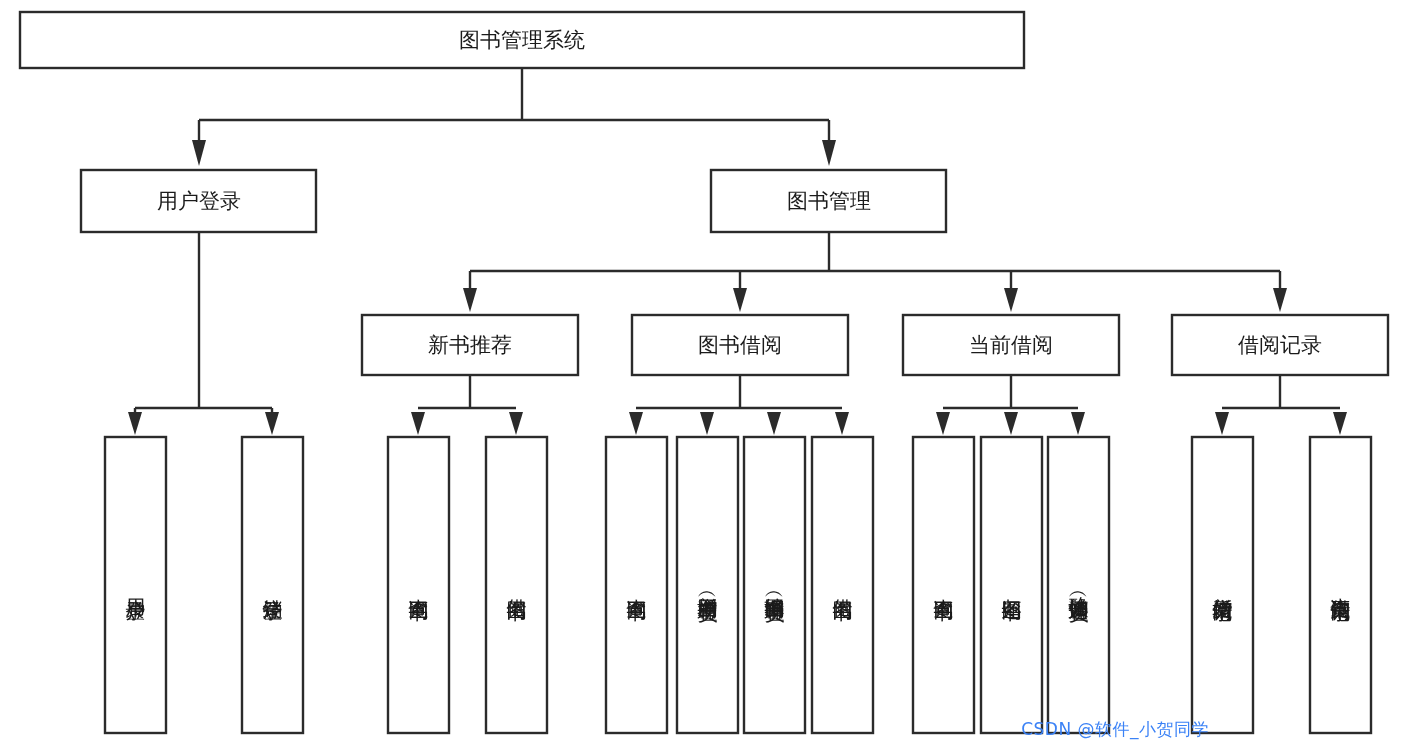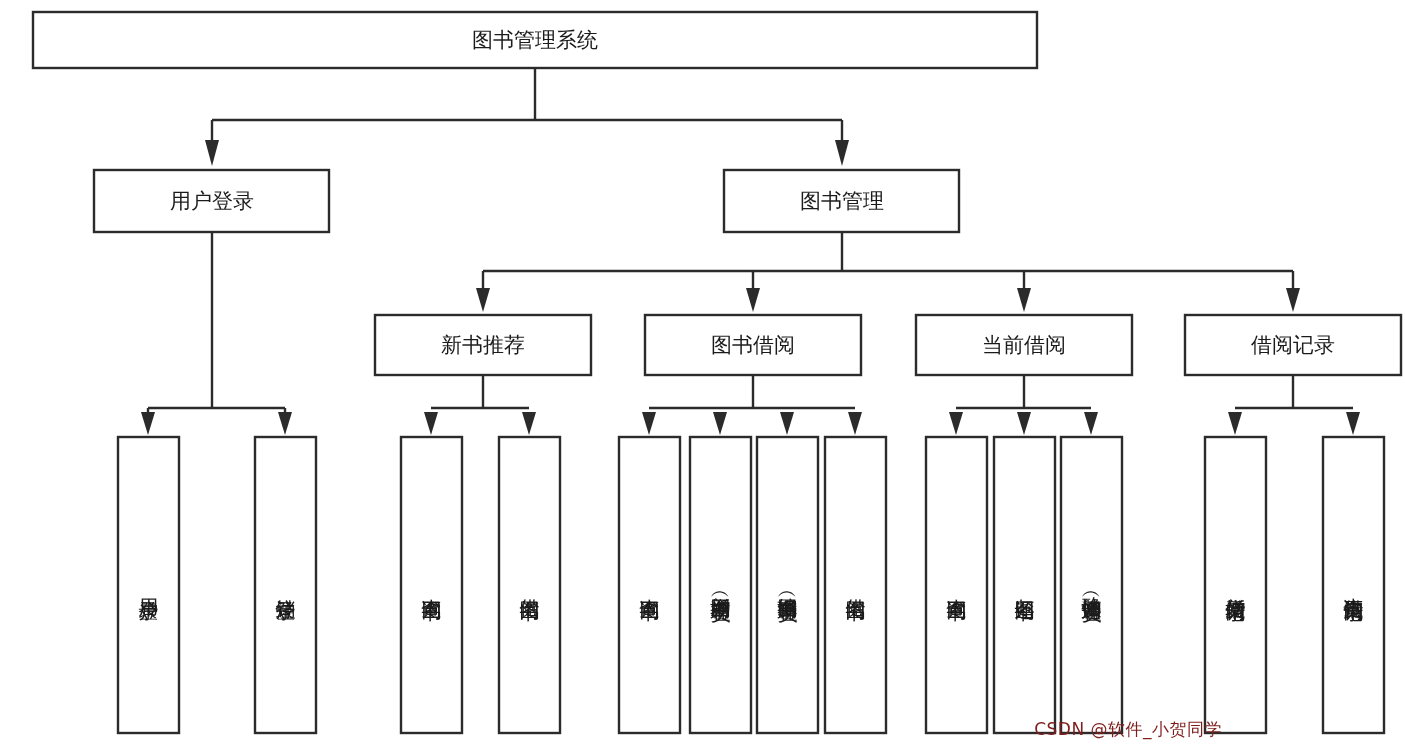--- a/index.html
+++ b/index.html
@@ -12,21 +12,20 @@
     width: 1405px;
     height: 747px;
     overflow: hidden;
     font-family: "DejaVu Sans", "Liberation Sans", sans-serif;
   }
   #diagram-root {
     position: relative;
     width: 1217px;
     height: 747px;
     background: #ffffff;
-    margin-left: 13px;
   }
   svg#diagram-svg {
     position: absolute;
     top: 0;
     left: 0;
     width: 1405px;
     height: 747px;
     display: block;
   }
   .node-box {
@@ -64,21 +63,21 @@
     white-space: nowrap;
     text-align: center;
     pointer-events: none;
   }
   .watermark {
     position: absolute;
     right: 8px;
     bottom: 6px;
     font-family: "DejaVu Sans", "Liberation Sans", sans-serif;
     font-size: 17px;
-    color: #7f1d1d;
+    color: #3b82f6;
     white-space: nowrap;
     letter-spacing: 0.5px;
   }
 </style>
 </head>
 <body>
 
 <div id="diagram-root">
 
   <svg id="diagram-svg" viewBox="0 0 1405 747" xmlns="http://www.w3.org/2000/svg">

